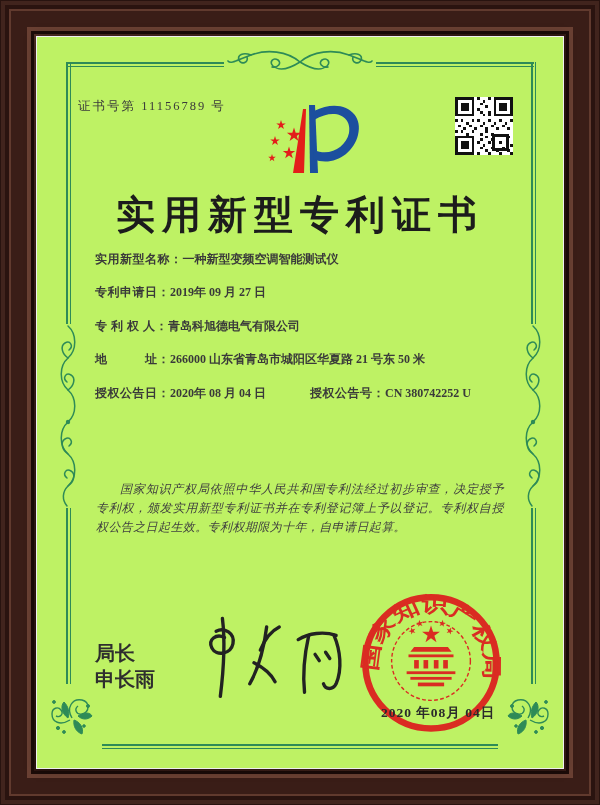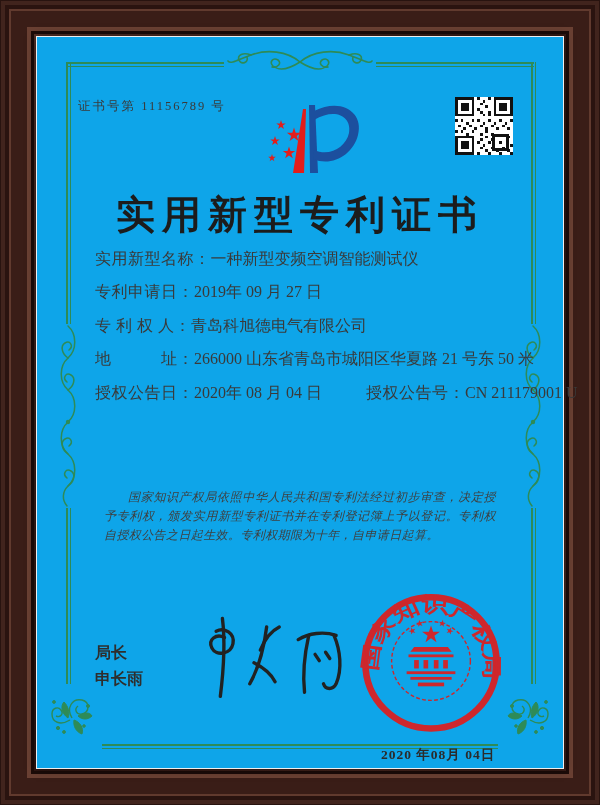--- a/index.html
+++ b/index.html
@@ -11,21 +11,21 @@
   .frame{position:absolute;inset:0;
     background:linear-gradient(135deg,#5e362d 0%,#41221c 28%,#2e1511 55%,#4a2820 82%,#351a15 100%);
     box-shadow:
       inset 0 0 0 1px #17090698,
       inset 0 0 0 5px #52302699,
       inset 0 0 0 9px #2a130f,
       inset 0 0 0 11px #613a2e,
       inset 0 0 0 27px #3a1d17,
       inset 0 0 0 31px #6a4033,
       inset 0 0 0 34px #1c0b08;}
-  .page{position:absolute;inset:36px;background:#0ea5e9;
+  .page{position:absolute;inset:36px;background:#bef264;
         box-shadow:0 0 9px rgba(0,0,0,.55), inset 0 0 0 1px #eee;}
   
   .h-line{position:absolute;height:0;border-top:2px solid var(--green);}
   .h-line::after{content:"";position:absolute;left:0;right:0;top:2px;border-top:1px solid var(--green);}
   .v-line{position:absolute;width:0;border-left:2px solid var(--green);}
   .v-line::after{content:"";position:absolute;top:0;bottom:0;left:2px;border-left:1px solid var(--green);}
   .seg-top-l{top:26px;left:30px;width:158px;}
   .seg-top-r{top:26px;left:340px;width:158px;}
   .seg-bottom{bottom:23px;left:66px;right:66px;}
   .seg-left-1{left:30px;top:26px;height:262px;}
@@ -36,32 +36,32 @@
   .orn-side{position:absolute;width:24px;height:184px;top:288px;}
   .orn-side.l{left:20px;} .orn-side.r{left:485px;}
   .orn-corner{position:absolute;width:52px;height:52px;top:652px;}
   .orn-corner.l{left:8px;} .orn-corner.r{left:468px;transform:scaleX(-1);}
   
   .cert-no{position:absolute;left:42px;top:62px;font-size:12.5px;letter-spacing:2px;color:#3a3a3a;}
   .logo{position:absolute;left:212px;top:58px;width:120px;height:92px;}
   .qr{position:absolute;left:419px;top:61px;width:58px;height:58px;}
   .title{position:absolute;left:0;right:0;top:152px;text-align:center;
          font-size:39px;font-weight:bold;letter-spacing:7px;color:#1c1c1c;}
-  .fields{position:absolute;left:59px;top:213px;right:40px;font-size:16px;font-weight:normal;color:#3a3a3a;}
+  .fields{position:absolute;left:59px;top:213px;right:40px;font-size:12px;font-weight:bold;color:#3a3a3a;}
   .field-row{height:33.4px;line-height:20px;white-space:nowrap;}
   .f-label{letter-spacing:.5px;}
   .grant-gap{display:inline-block;width:44px;}
   .paras{position:absolute;left:56px;right:56px;top:440px;font-size:12px;line-height:18.8px;
          color:#3f3f3f;text-align:justify;letter-spacing:.4px;font-style:italic;}
-  .paras p{margin:12px;text-indent:2em;}
-  .signer{position:absolute;left:59px;top:604px;font-size:16px;font-weight:bold;color:#2e2e2e;line-height:26px;}
+  .paras p{margin:4px;text-indent:2em;}
+  .signer{position:absolute;left:59px;top:604px;font-size:20px;font-weight:bold;color:#2e2e2e;line-height:26px;}
   .signature{position:absolute;left:148px;top:572px;width:180px;height:100px;}
   .seal{position:absolute;left:320px;top:550px;width:150px;height:150px;opacity:.93;}
   .seal-date{position:absolute;left:314px;top:668px;width:176px;text-align:center;
-             font-size:13.5px;font-weight:bold;color:#2b2b2b;letter-spacing:1px;margin-top:42px;}
+             font-size:13.5px;font-weight:bold;color:#2b2b2b;letter-spacing:1px;}
 </style>
 </head>
 <body>
 
 <div class="root">
   <div class="frame"></div>
   <div class="page">
 
     <div class="h-line seg-top-l"></div>
     <div class="h-line seg-top-r"></div>
@@ -169,21 +169,21 @@
       <div class="field-row">
         <span class="f-label">专利申请日：</span><span class="f-value">2019年 09 月 27 日</span>
       </div>
       <div class="field-row">
         <span class="f-label">专 利 权 人：</span><span class="f-value">青岛科旭德电气有限公司</span>
       </div>
       <div class="field-row">
         <span class="f-label">地　　　址：</span><span class="f-value">266000 山东省青岛市城阳区华夏路 21 号东 50 米</span>
       </div>
       <div class="field-row">
-        <span class="f-label">授权公告日：</span><span class="f-value">2020年 08 月 04 日</span><span class="grant-gap"></span><span class="f-label">授权公告号：</span><span class="f-value">CN 211179001 U</span>
+        <span class="f-label">授权公告日：</span><span class="f-value">2020年 08 月 04 日</span><span class="grant-gap"></span><span class="f-label">授权公告号：</span><span class="f-value">CN 380742252 U</span>
       </div>
     </div>
 
     <div class="paras">
       <p>国家知识产权局依照中华人民共和国专利法经过初步审查，决定授予专利权，颁发实用新型专利证书并在专利登记簿上予以登记。专利权自授权公告之日起生效。专利权期限为十年，自申请日起算。</p>
     </div>
 
     <div class="signer">
       <div>局长</div>
       <div>申长雨</div>

